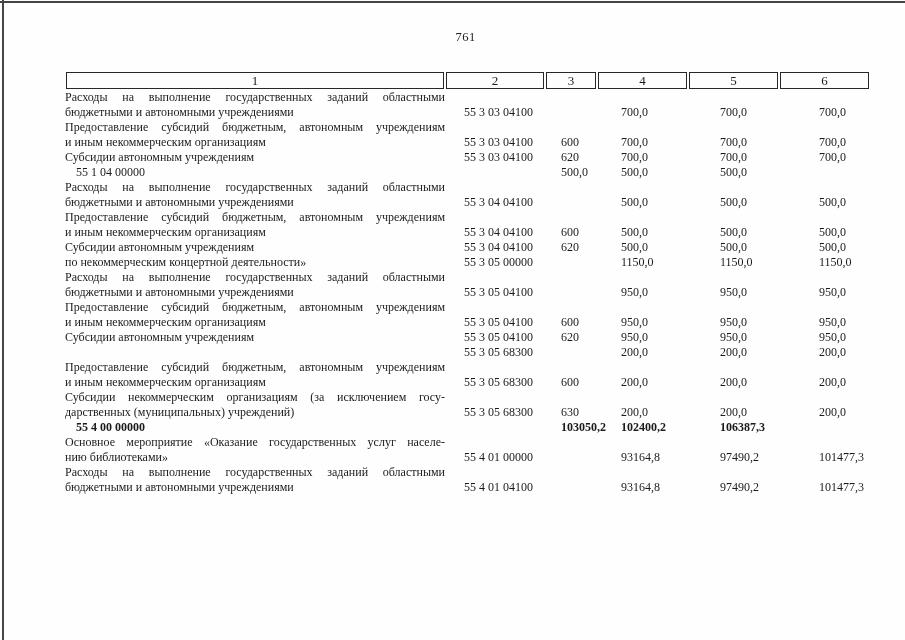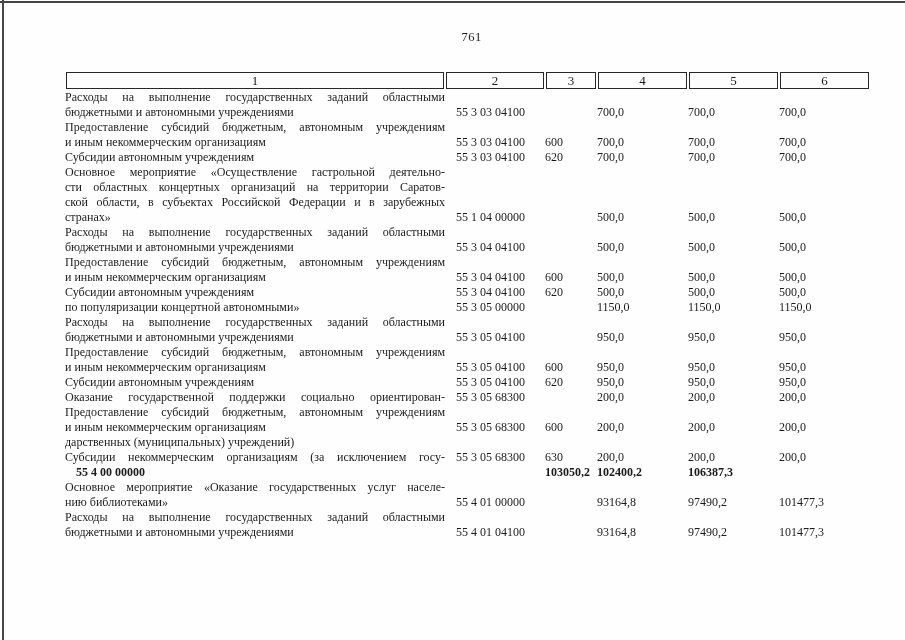--- a/index.html
+++ b/index.html
@@ -14,21 +14,21 @@
   }
   .scan-line-top {
     position: absolute; top: 1px; left: 0;
     width: 905px; height: 2px; background: #454545;
   }
   .scan-line-left {
     position: absolute; top: 0; left: 2px;
     width: 2px; height: 640px; background: #454545;
   }
   .page-number {
-    position: absolute; top: 30px; left: 69px; width: 805px;
+    position: absolute; top: 30px; left: 63px; width: 805px;
     text-align: center; font-size: 12.5px; letter-spacing: 0.5px;
   }
   .table {
     position: absolute; left: 65px; top: 72px; width: 805px;
   }
   .thead {
     display: grid;
     grid-template-columns: 380px 100px 52px 91px 91px 91px;
   }
   .hcell {
@@ -38,20 +38,21 @@
     line-height: 15px;
     text-align: center;
     font-size: 13px;
     background: #fdfdfd;
   }
   .tbody { margin-top: 1px; font-size: 12px; line-height: 15px; }
   .row {
     display: grid;
     grid-template-columns: 380px 100px 52px 91px 91px 91px;
     align-items: end;
+    gap: 8px;
   }
   .row.bold { font-weight: bold; }
   .c1 { overflow: hidden; }
   .c1 .line { white-space: nowrap; }
   .c1 .line.just { text-align: justify; text-align-last: justify; white-space: normal; }
   .c2 { padding-left: 11px; white-space: nowrap; }
   .c3 { text-align: left; }
   .amt { text-align: left; padding-right: 6px; white-space: nowrap; }
 </style>
 </head>
@@ -99,26 +100,20 @@
           <div class="c1">
             <div class="line">Субсидии автономным учреждениям</div>
           </div>
           <div class="c2">55 3 03 04100</div>
           <div class="c3">620</div>
           <div class="amt">700,0</div>
           <div class="amt">700,0</div>
           <div class="amt">700,0</div>
         </div>
         <div class="row">
-          <div class="c1">
-            <div class="line just">Основное мероприятие «Осуществление гастрольной деятельно-</div>
-            <div class="line just">сти областных концертных организаций на территории Саратов-</div>
-            <div class="line just">ской области, в субъектах Российской Федерации и в зарубежных</div>
-            <div class="line">странах»</div>
-          </div>
           <div class="c2">55 1 04 00000</div>
           <div class="c3"></div>
           <div class="amt">500,0</div>
           <div class="amt">500,0</div>
           <div class="amt">500,0</div>
         </div>
         <div class="row">
           <div class="c1">
             <div class="line just">Расходы на выполнение государственных заданий областными</div>
             <div class="line">бюджетными и автономными учреждениями</div>
@@ -145,21 +140,21 @@
             <div class="line">Субсидии автономным учреждениям</div>
           </div>
           <div class="c2">55 3 04 04100</div>
           <div class="c3">620</div>
           <div class="amt">500,0</div>
           <div class="amt">500,0</div>
           <div class="amt">500,0</div>
         </div>
         <div class="row">
           <div class="c1">
-            <div class="line">по популяризации концертной автономными»</div>
+            <div class="line">по некоммерческим концертной деятельности»</div>
           </div>
           <div class="c2">55 3 05 00000</div>
           <div class="c3"></div>
           <div class="amt">1150,0</div>
           <div class="amt">1150,0</div>
           <div class="amt">1150,0</div>
         </div>
         <div class="row">
           <div class="c1">
             <div class="line just">Расходы на выполнение государственных заданий областными</div>
@@ -187,43 +182,42 @@
             <div class="line">Субсидии автономным учреждениям</div>
           </div>
           <div class="c2">55 3 05 04100</div>
           <div class="c3">620</div>
           <div class="amt">950,0</div>
           <div class="amt">950,0</div>
           <div class="amt">950,0</div>
         </div>
         <div class="row">
           <div class="c1">
-            <div class="line just">Оказание государственной поддержки социально ориентирован-</div>
           </div>
           <div class="c2">55 3 05 68300</div>
           <div class="c3"></div>
           <div class="amt">200,0</div>
           <div class="amt">200,0</div>
           <div class="amt">200,0</div>
         </div>
         <div class="row">
           <div class="c1">
             <div class="line just">Предоставление субсидий бюджетным, автономным учреждениям</div>
             <div class="line">и иным некоммерческим организациям</div>
           </div>
           <div class="c2">55 3 05 68300</div>
           <div class="c3">600</div>
           <div class="amt">200,0</div>
           <div class="amt">200,0</div>
           <div class="amt">200,0</div>
         </div>
         <div class="row">
           <div class="c1">
+            <div class="line just">Субсидии некоммерческим организациям (за исключением госу-</div>
             <div class="line">дарственных (муниципальных) учреждений)</div>
-            <div class="line just">Субсидии некоммерческим организациям (за исключением госу-</div>
           </div>
           <div class="c2">55 3 05 68300</div>
           <div class="c3">630</div>
           <div class="amt">200,0</div>
           <div class="amt">200,0</div>
           <div class="amt">200,0</div>
         </div>
         <div class="row bold">
           <div class="c2">55 4 00 00000</div>
           <div class="c3"></div>

